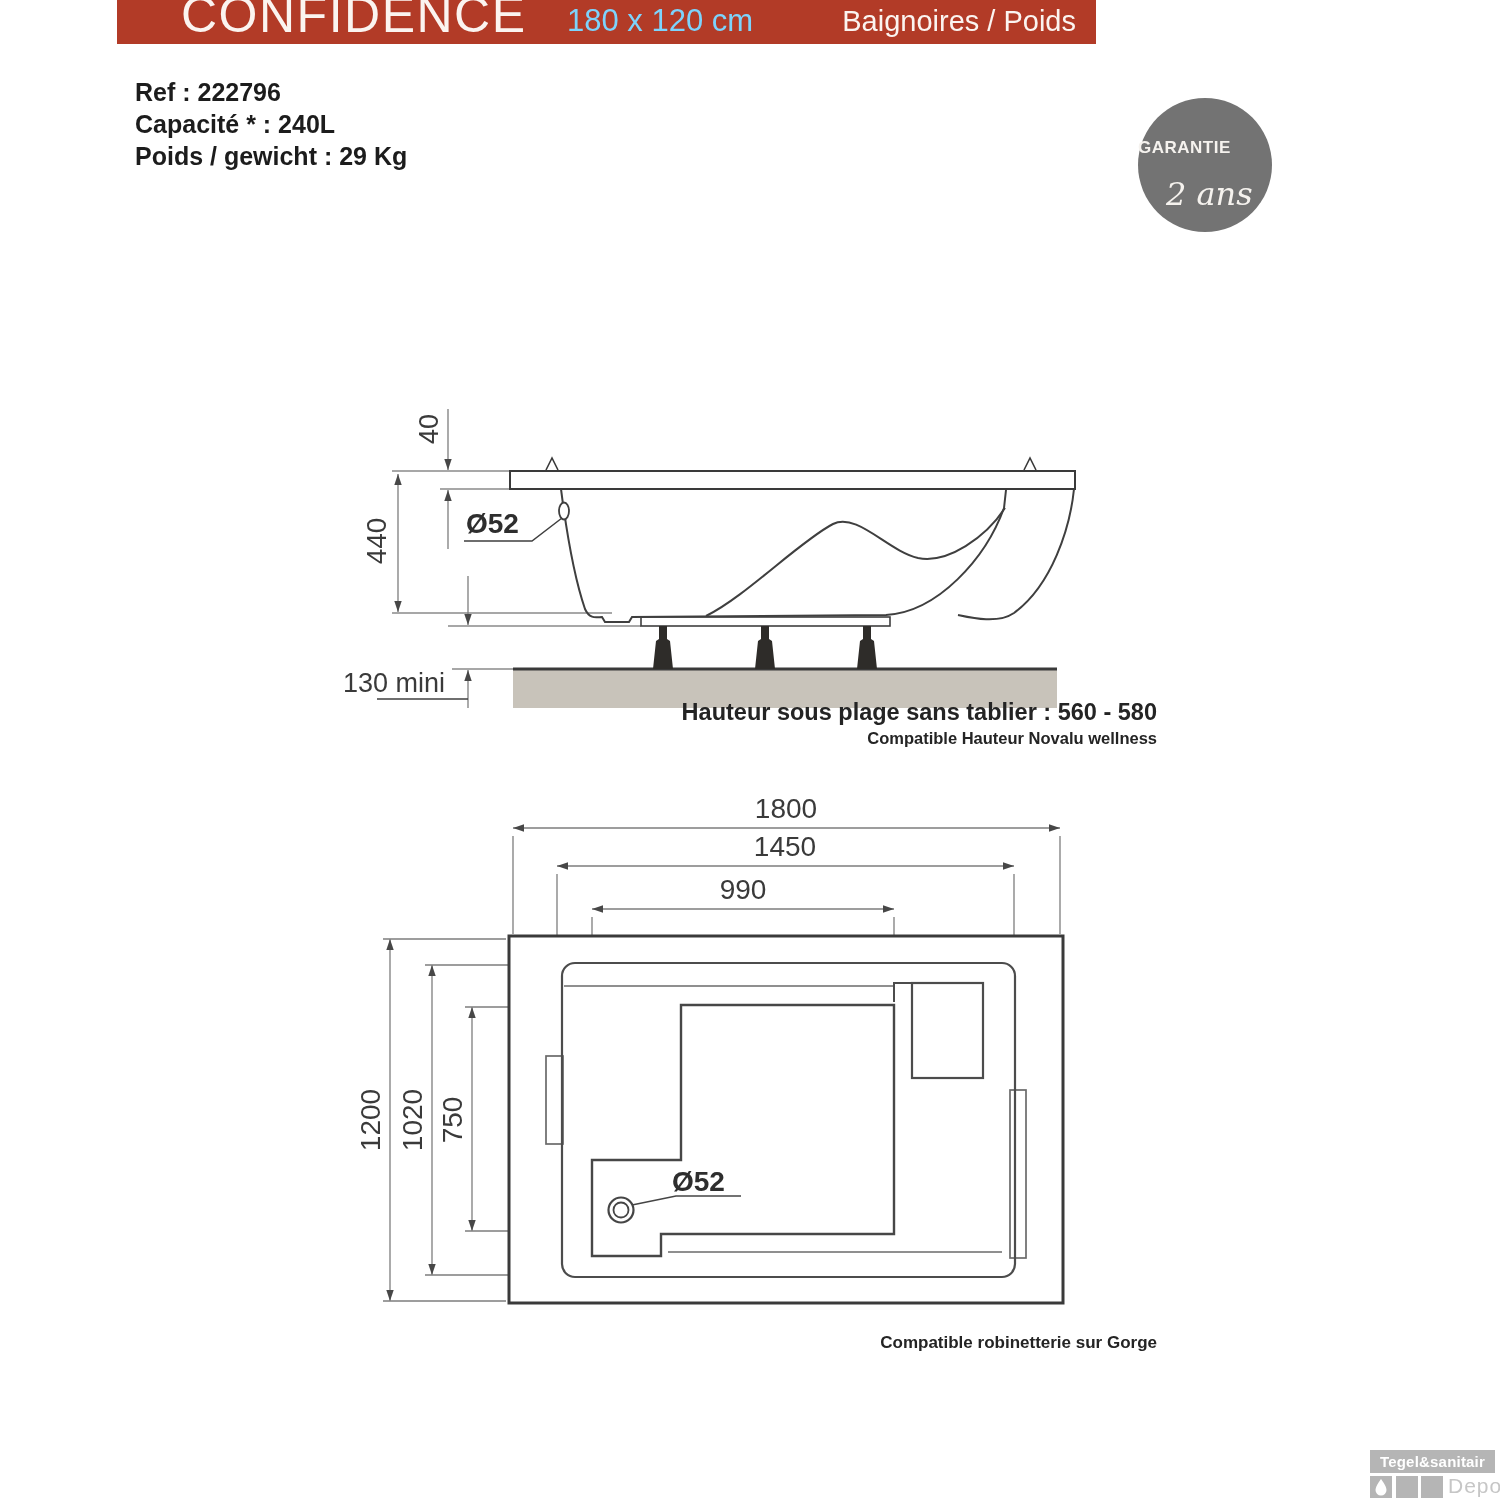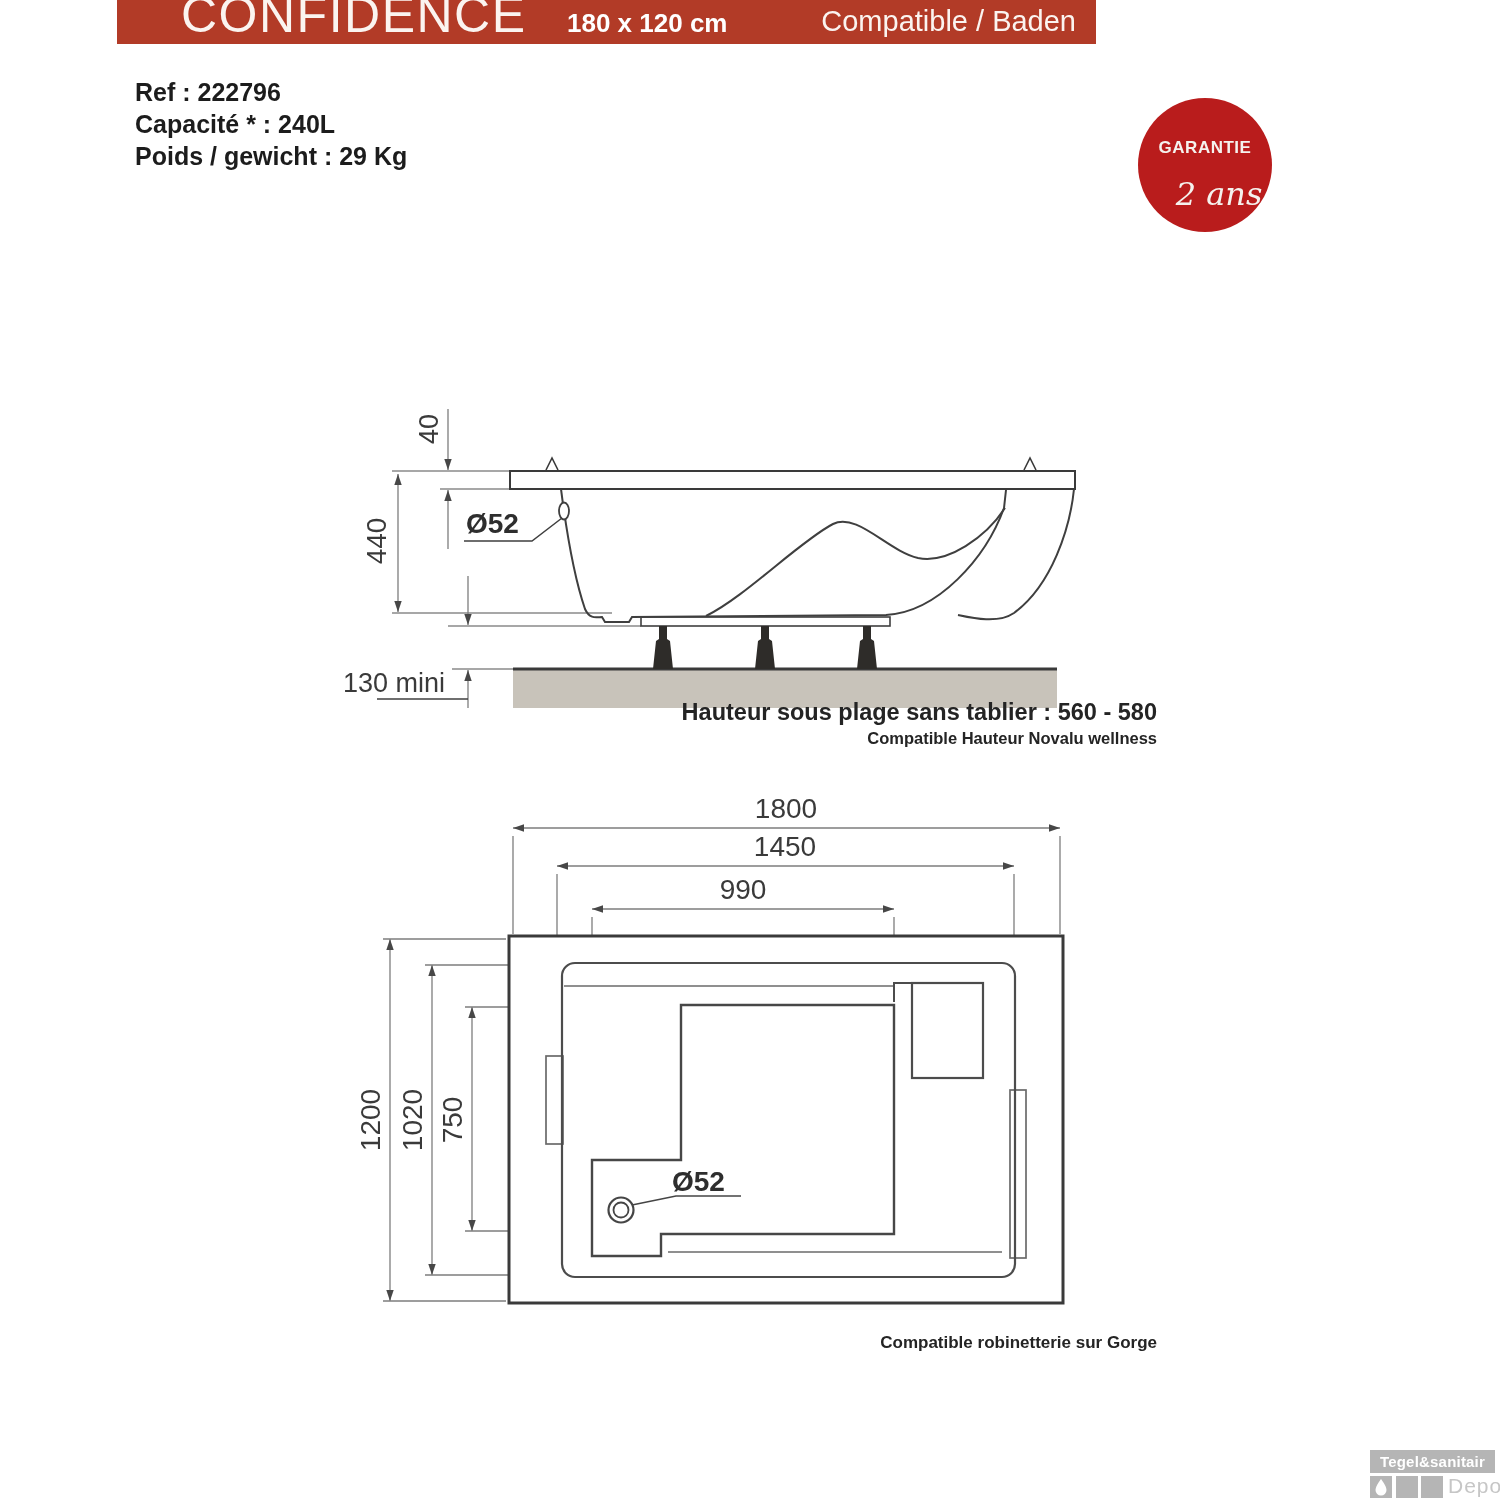--- a/index.html
+++ b/index.html
@@ -2,28 +2,28 @@
 <html><head>
 <meta charset="utf-8">
 <style>
   html,body{margin:0;padding:0;background:#ffffff;}
   body{width:1500px;height:1500px;position:relative;font-family:"Liberation Sans",sans-serif;overflow:hidden;}
   .abs{position:absolute;}
 
   
   #header-bar{left:117px;top:0;width:979px;height:44px;background:#b23b27;overflow:hidden;}
   #header-title{left:64px;top:-14px;font-size:50px;font-weight:400;letter-spacing:1.5px;color:#fbf4f0;white-space:nowrap;}
-  #header-size{left:450px;bottom:5px;font-size:26px;font-weight:700;color:#ffffff;white-space:nowrap;}
+  #header-size{left:450px;bottom:5px;font-size:31px;font-weight:400;color:#7dd3fc;white-space:nowrap;}
   #header-cat{right:20px;bottom:6px;font-size:29px;font-weight:400;color:#fbf4f0;white-space:nowrap;}
 
   
   #product-info{left:135px;top:76px;font-size:25px;font-weight:700;color:#1c1c1c;line-height:32px;}
 
   
-  #warranty-badge{left:1138px;top:98px;width:134px;height:134px;border-radius:50%;background:#b91c1c;color:#f5f2ee;text-align:center;}
+  #warranty-badge{left:1138px;top:98px;width:134px;height:134px;border-radius:50%;background:#737373;color:#f5f2ee;text-align:left;}
   #badge-line1{display:block;margin-top:40px;font-size:17px;font-weight:700;letter-spacing:0.5px;}
   #badge-line2{display:block;margin-top:17px;padding-left:28px;font-size:32px;font-style:italic;font-family:"DejaVu Serif",serif;}
 
   
   .caption-wrap{left:397px;width:760px;text-align:right;color:#242424;}
   #side-caption{top:699px;font-size:23.5px;font-weight:700;}
   #side-subcaption{top:729px;font-size:16.5px;font-weight:700;}
   #plan-caption{top:1333px;font-size:17px;font-weight:700;}
 
   
@@ -36,21 +36,21 @@
   .dimtxt{font-size:28px;}
   .dimtxt-sm{font-size:27px;}
   .drain-txt{font-size:28px;font-weight:600;fill:#2e2e2e;}
 </style>
 </head>
 <body>
 
 <div class="abs" id="header-bar">
   <div class="abs" id="header-title">CONFIDENCE</div>
   <div class="abs" id="header-size">180 x 120 cm</div>
-  <div class="abs" id="header-cat">Compatible / Baden</div>
+  <div class="abs" id="header-cat">Baignoires / Poids</div>
 </div>
 
 <div class="abs" id="product-info">
   <div>Ref : 222796</div>
   <div>Capacité * : 240L</div>
   <div>Poids / gewicht : 29 Kg</div>
 </div>
 
 <div class="abs" id="warranty-badge">
   <span id="badge-line1">GARANTIE</span>

